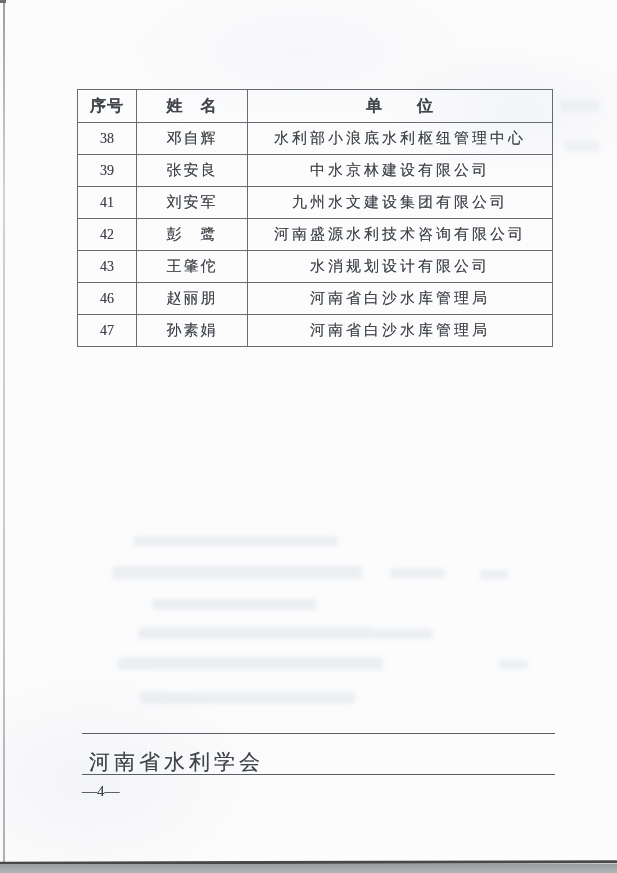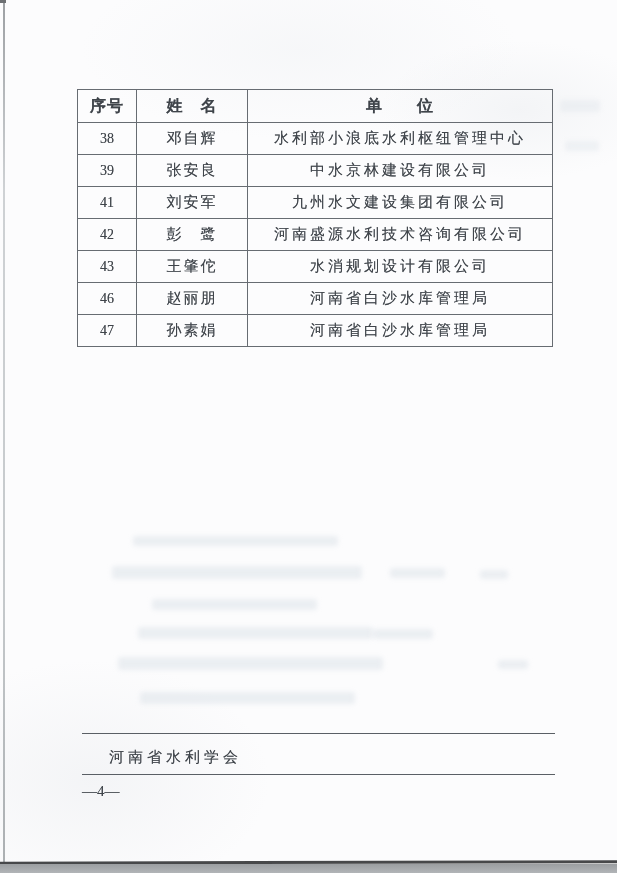--- a/index.html
+++ b/index.html
@@ -90,22 +90,22 @@
   .g12 { left:565px; top:141px; width:34px;  height:10px; opacity:.4; }
 
   
   .footer-rule {
     position: absolute; left: 82px; width: 473px; height: 1px;
     background: #5a5f65;
   }
   .rule-1 { top: 733px; }
   .rule-2 { top: 774px; }
   .footer-row {
-    position: absolute; left: 98px; top: 746px; width: 473px; height: 22px;
-    color: #3f444a; font-size: 15px;
+    position: absolute; left: 78px; top: 746px; width: 473px; height: 22px;
+    color: #3f444a; font-size: 21px;
   }
   .issuer {
     position: absolute; left: 11px; top: 2px;
     letter-spacing: 4px;
   }
   .printed {
     position: absolute; right: 12px; top: 2px;
     letter-spacing: 1px;
   }
   .page-num {

